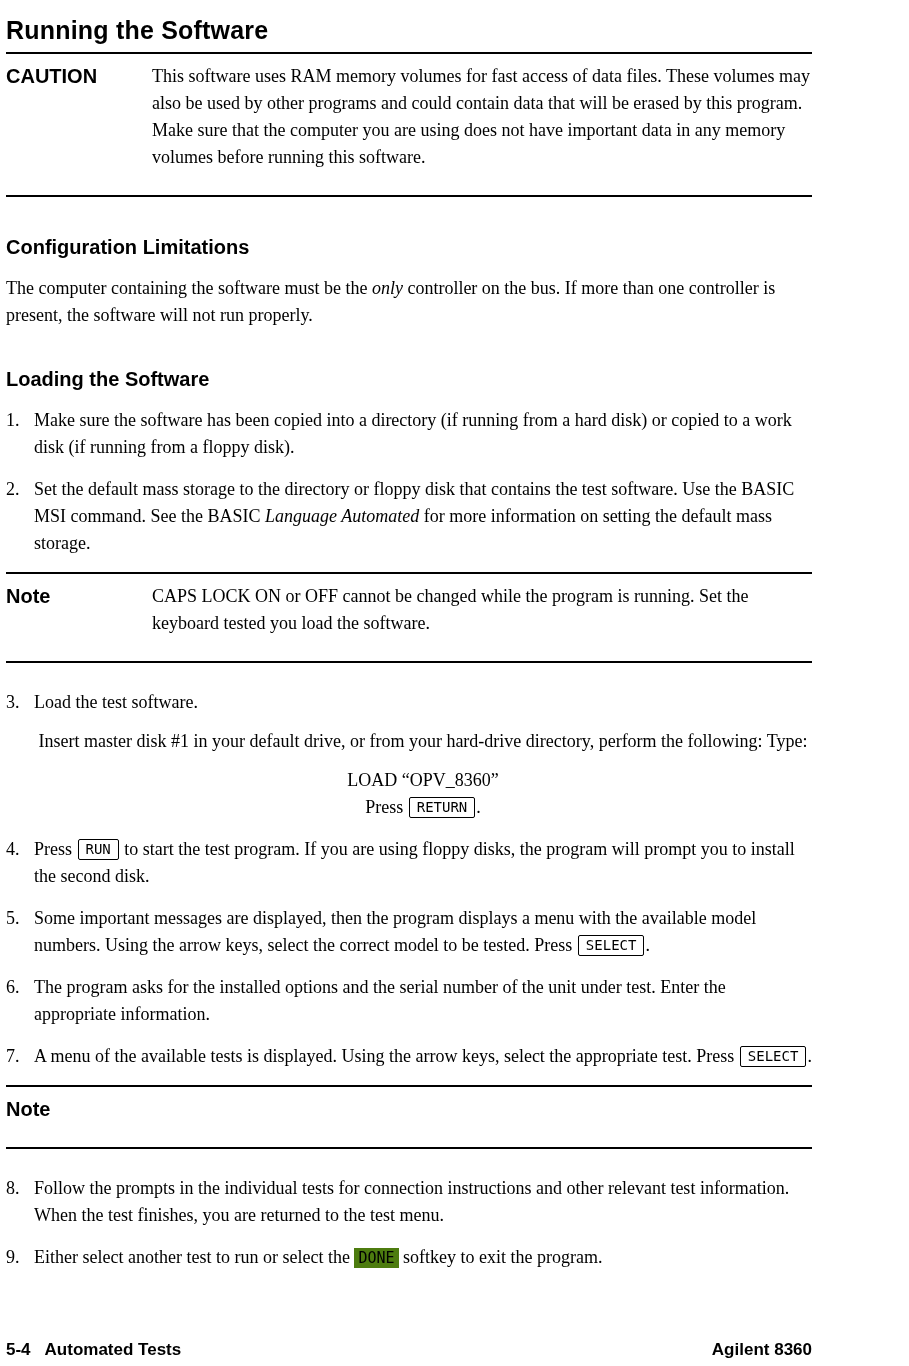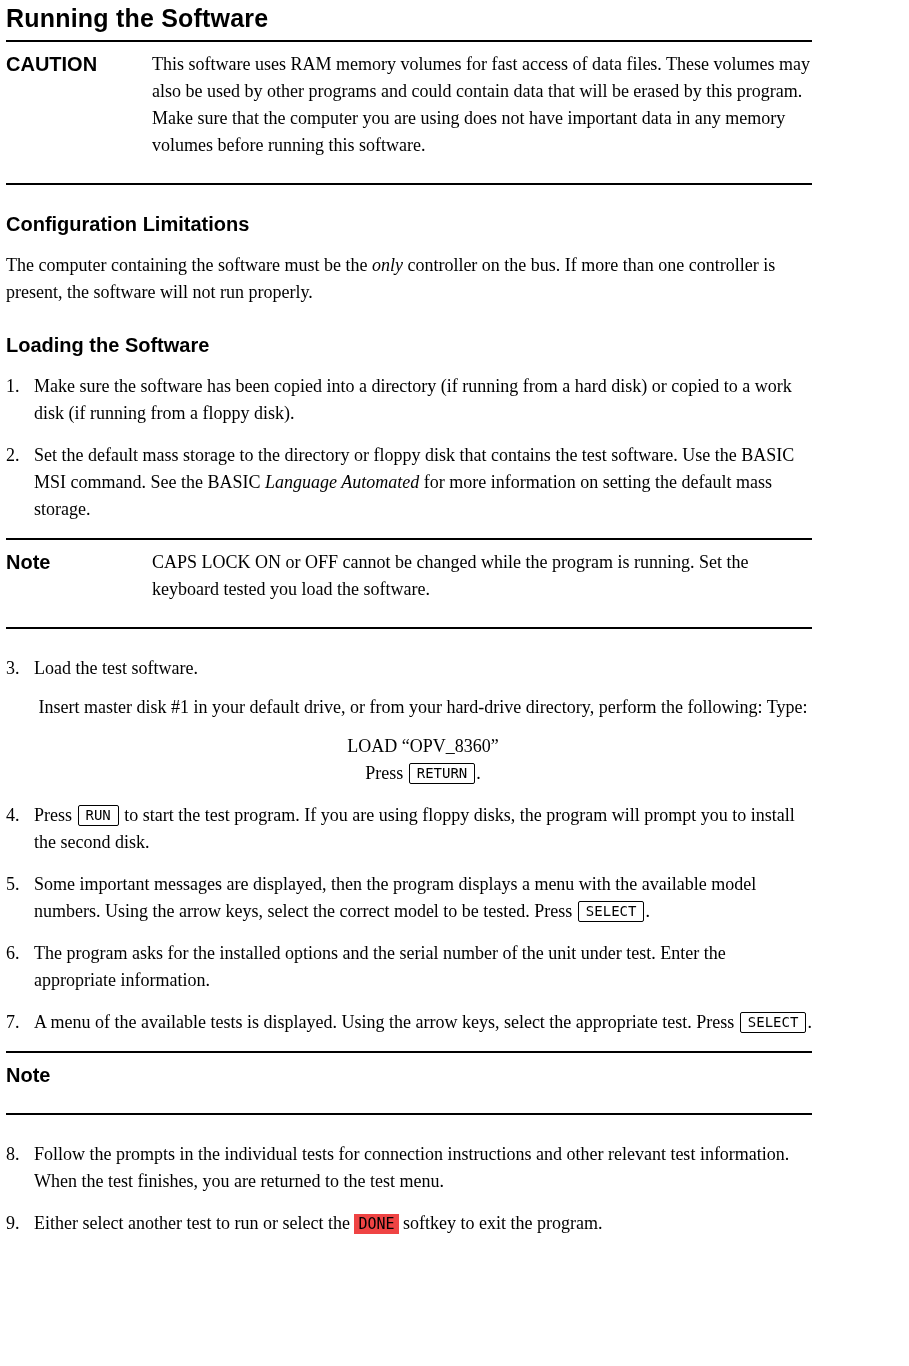--- a/index.html
+++ b/index.html
@@ -1,20 +1,20 @@
 <!DOCTYPE html>
 <html><head>
 <meta charset="utf-8">
 <style>
   html, body { margin:0; padding:0; background:#ffffff; }
   .page {
     position:relative;
     width:818px; height:1366px;
     box-sizing:border-box;
-    padding:4px 6px 0 6px;
+    padding:16px 6px 0 6px;
     font-family:"Liberation Serif", serif;
     font-size:18px; line-height:27px; color:#000;
     overflow:hidden;
     background:#ffffff;
   }
   h1.page-title {
     font-family:"Liberation Sans", sans-serif;
     font-size:25px; line-height:28px; font-weight:bold;
     margin:0; letter-spacing:0.2px;
   }
@@ -26,40 +26,40 @@
   .note-block { margin:10px 0 26px; }
   .adm-label {
     flex:0 0 146px;
     font-family:"Liberation Sans", sans-serif;
     font-weight:bold; font-size:20px; line-height:27px;
   }
   .adm-body { flex:1; padding-right:2px; }
   h2.section-heading {
     font-family:"Liberation Sans", sans-serif;
     font-weight:bold; font-size:20px; line-height:24px;
-    margin:27px 0 16px;
+    margin:38px 0 16px;
   }
   p.body-par { margin:0 0 14px; }
   .step { display:flex; margin:0 0 15px; }
   .step-num { flex:0 0 28px; }
   .step-body { flex:1; }
   .sub-par { margin:12px 0 0;text-align:center; }
   .keycap {
     display:inline-block;
     font-family:"DejaVu Sans Mono", monospace;
     font-size:14px; line-height:18px;
     border:1.5px solid #000; border-radius:2px;
     padding:0 7px 1px; margin:0 1px;
     vertical-align:1px;
     white-space:nowrap;
   }
   .softkey {
     font-family:"DejaVu Sans Mono", monospace;
     font-size:15px;
-    background:#ef4444;
+    background:#4d7c0f;
     padding:1px 4px;
   }
   i.em { font-style:italic; }
   .footer {
     position:absolute; left:6px; right:6px; bottom:6px;
     display:flex; justify-content:space-between;
     font-family:"Liberation Sans", sans-serif;
     font-weight:bold; font-size:17px; line-height:20px;
   }
   .footer .chapter { margin-left:14px; }
@@ -148,14 +148,18 @@
       <div class="step-body"><span>Follow the prompts in the individual tests for connection instructions and other relevant test information. When the test finishes, you are returned to the test menu.</span></div>
     </div>
 
     <div class="step">
       <div class="step-num">9.</div>
       <div class="step-body"><span>Either select another test to run or select the </span><span class="softkey">DONE</span><span> softkey to exit the program.</span></div>
     </div>
 
   </div>
 
+  <div class="footer">
+    <div><span>5-4</span><span class="chapter">Automated Tests</span></div>
+    <div><span>Agilent 8360</span></div>
+  </div>
 
 </div>
 
 </body></html>

